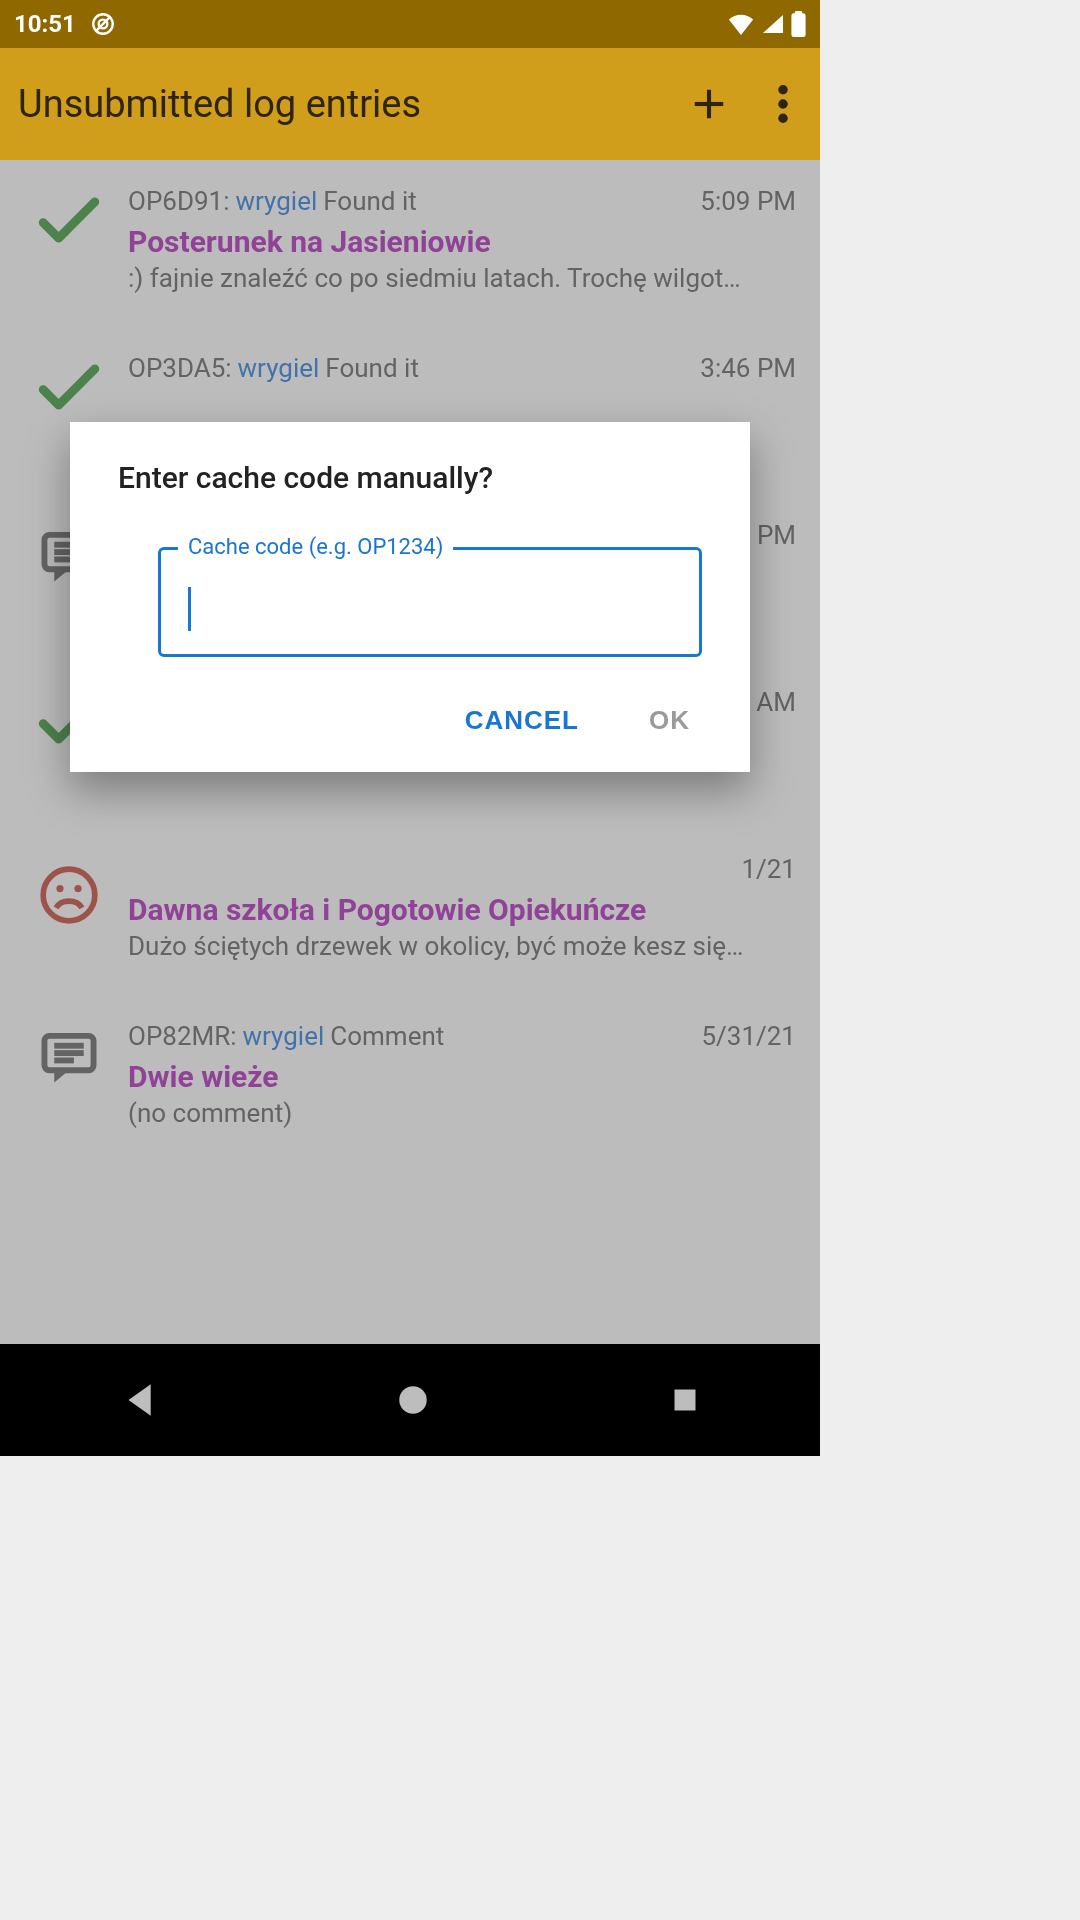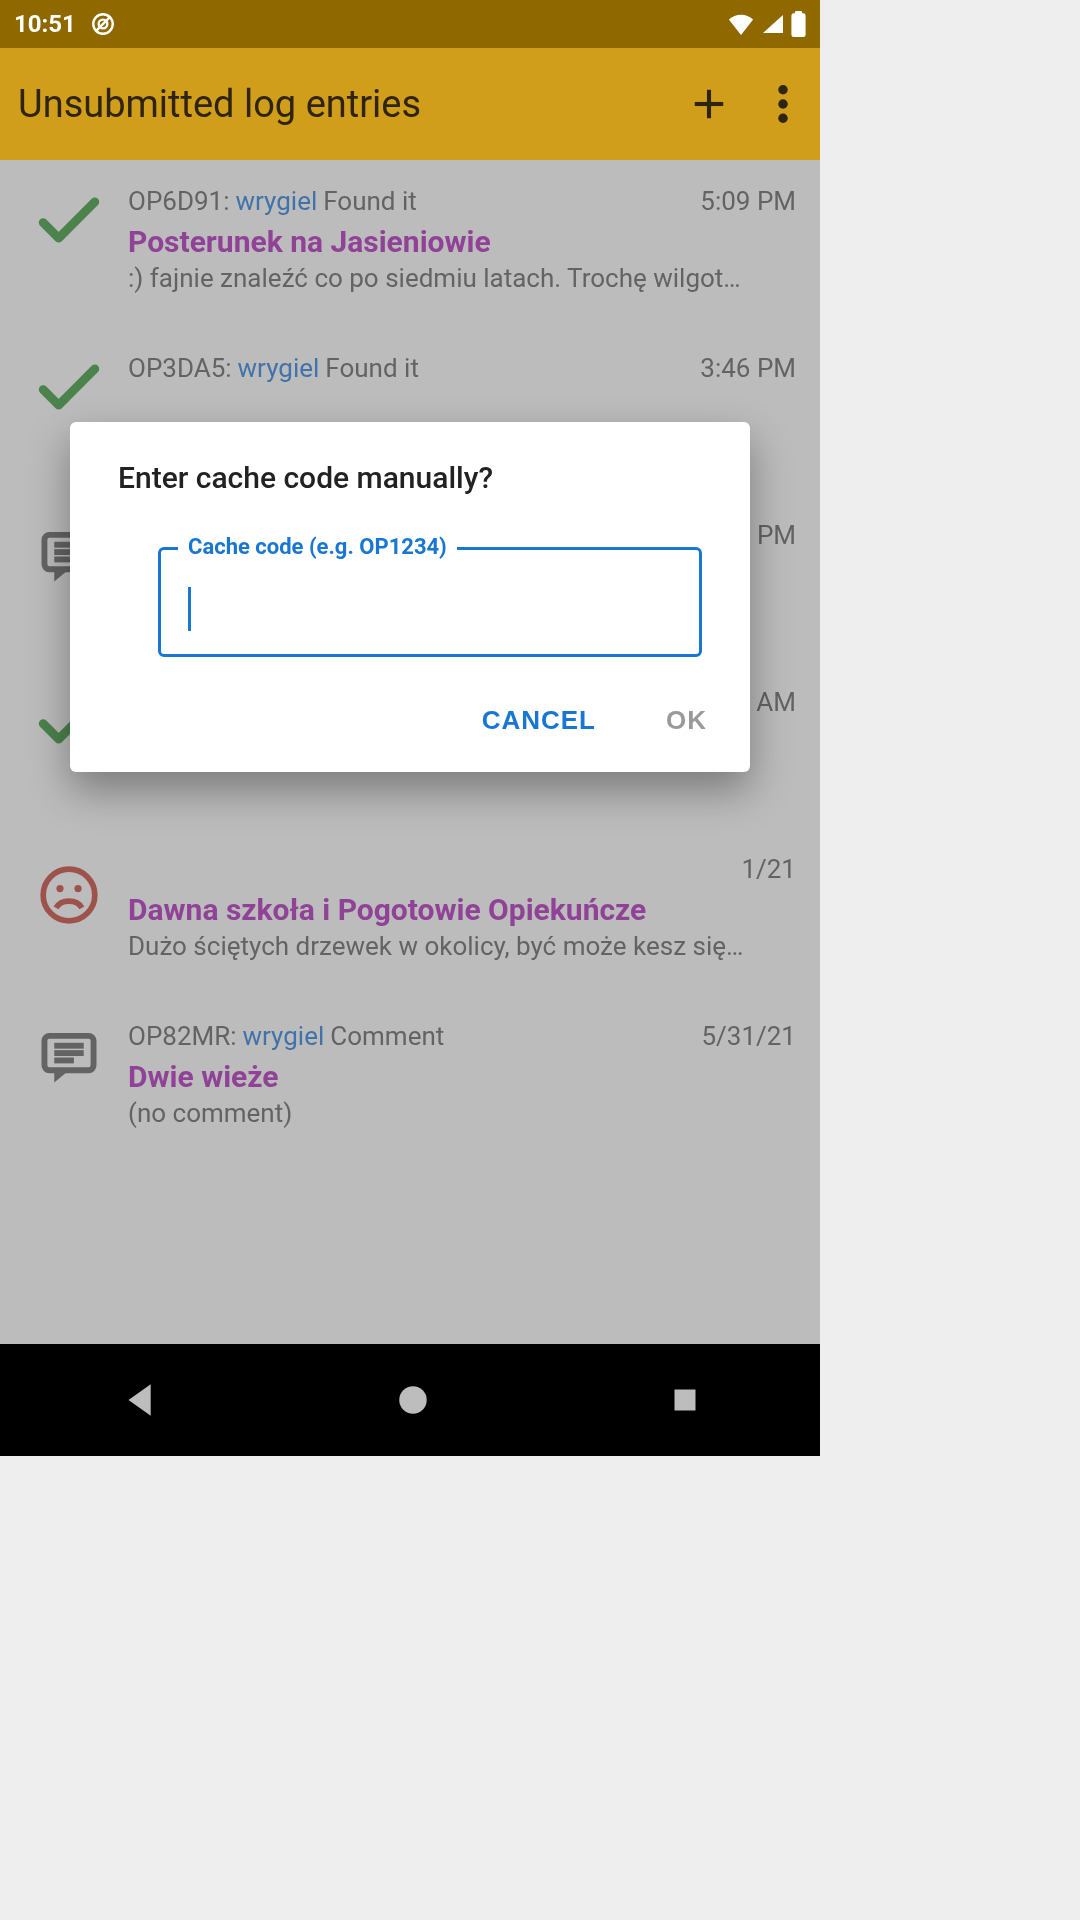--- a/index.html
+++ b/index.html
@@ -26,30 +26,30 @@
   .meta-row { display: flex; align-items: baseline; gap: 6px; font-size: 26px; color: #555; }
   .meta-row .code { color: #555; }
   .meta-row .user { color: #1a6fcf; }
   .meta-row .status { color: #555; }
   .meta-row .time { margin-left: auto; color: #555; font-size: 26px; white-space: nowrap; }
   .entry .title { font-size: 30px; font-weight: 700; color: #a21caf; margin-top: 8px; white-space: nowrap; overflow: hidden; text-overflow: ellipsis; }
   .entry .snippet { font-size: 26px; color: #555; margin-top: 4px; white-space: nowrap; overflow: hidden; text-overflow: ellipsis; }
 
   
   .scrim { position: absolute; inset: 0; top: 160px; bottom: 112px; background: rgba(120,120,120,0.42); pointer-events: none; }
-  .dialog { position: absolute; left: 70px; top: 422px; width: 680px; background: #fff; border-radius: 6px; box-shadow: 0 18px 40px rgba(0,0,0,0.35); padding: 38px 0 18px 0; }
+  .dialog { position: absolute; left: 70px; top: 422px; width: 680px; background: #fff; border-radius: 0; box-shadow: 0 18px 40px rgba(0,0,0,0.35); padding: 38px 0 18px 0; }
   .dialog-title { font-size: 30px; font-weight: 500; color: #222; padding: 0 48px 18px 48px; }
   .dialog-body { font-size: 26px; line-height: 1.38; color: #666; padding: 0 48px; }
   .dialog-body p + p { margin-top: 26px; }
   .field-wrap { margin: 34px 48px 0 88px; position: relative; }
   .field { width: 100%; border: 3px solid #1976d2; border-radius: 6px; height: 110px; padding: 40px 24px 12px 24px; font-size: 28px; outline: none; }
-  .field-label { position: absolute; top: -13px; left: 20px; background: #fff; padding: 0 10px; color: #1976d2; font-size: 22px; font-weight: bold; }
+  .field-label { position: absolute; top: -13px; left: 20px; background: #fff; padding: 0 10px; color: #1976d2; font-size: 22px; }
   .caret { position: absolute; left: 30px; top: 40px; width: 3px; height: 44px; background: #1976d2; animation: blink 1.1s step-start infinite; }
   @keyframes blink { 50% { opacity: 0; } }
-  .dialog-actions { display: flex; justify-content: flex-end; gap: 46px; padding: 40px 31px 10px 0; }
+  .dialog-actions { display: flex; justify-content: flex-end; gap: 46px; padding: 40px 48px 10px 0; }
   .dlg-btn { font-size: 26px; font-weight: 700; letter-spacing: 1px; background: none; border: none; cursor: pointer; padding: 8px 12px; }
   .dlg-btn.cancel { color: #1976d2; }
   .dlg-btn.ok { color: #9a9a9a; }
 
   
   .nav-bar { position: absolute; left: 0; right: 0; bottom: 0; height: 112px; background: #000; display: flex; align-items: center; justify-content: space-around; }
   .nav-btn { color: #bdbdbd; display: inline-flex; }
 
   svg { display: block; }
 </style>

